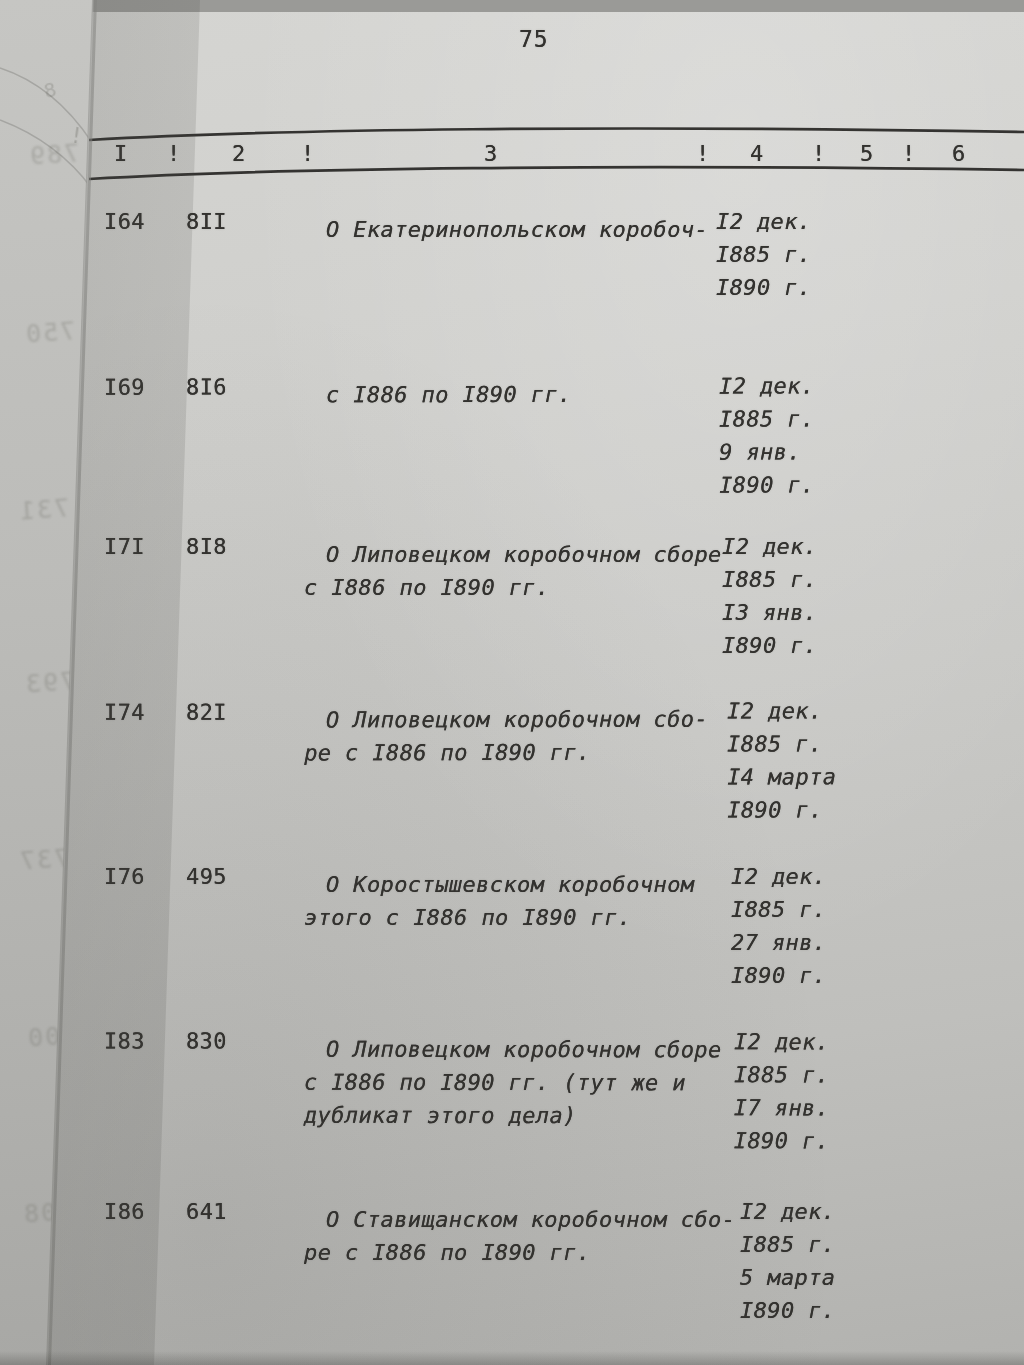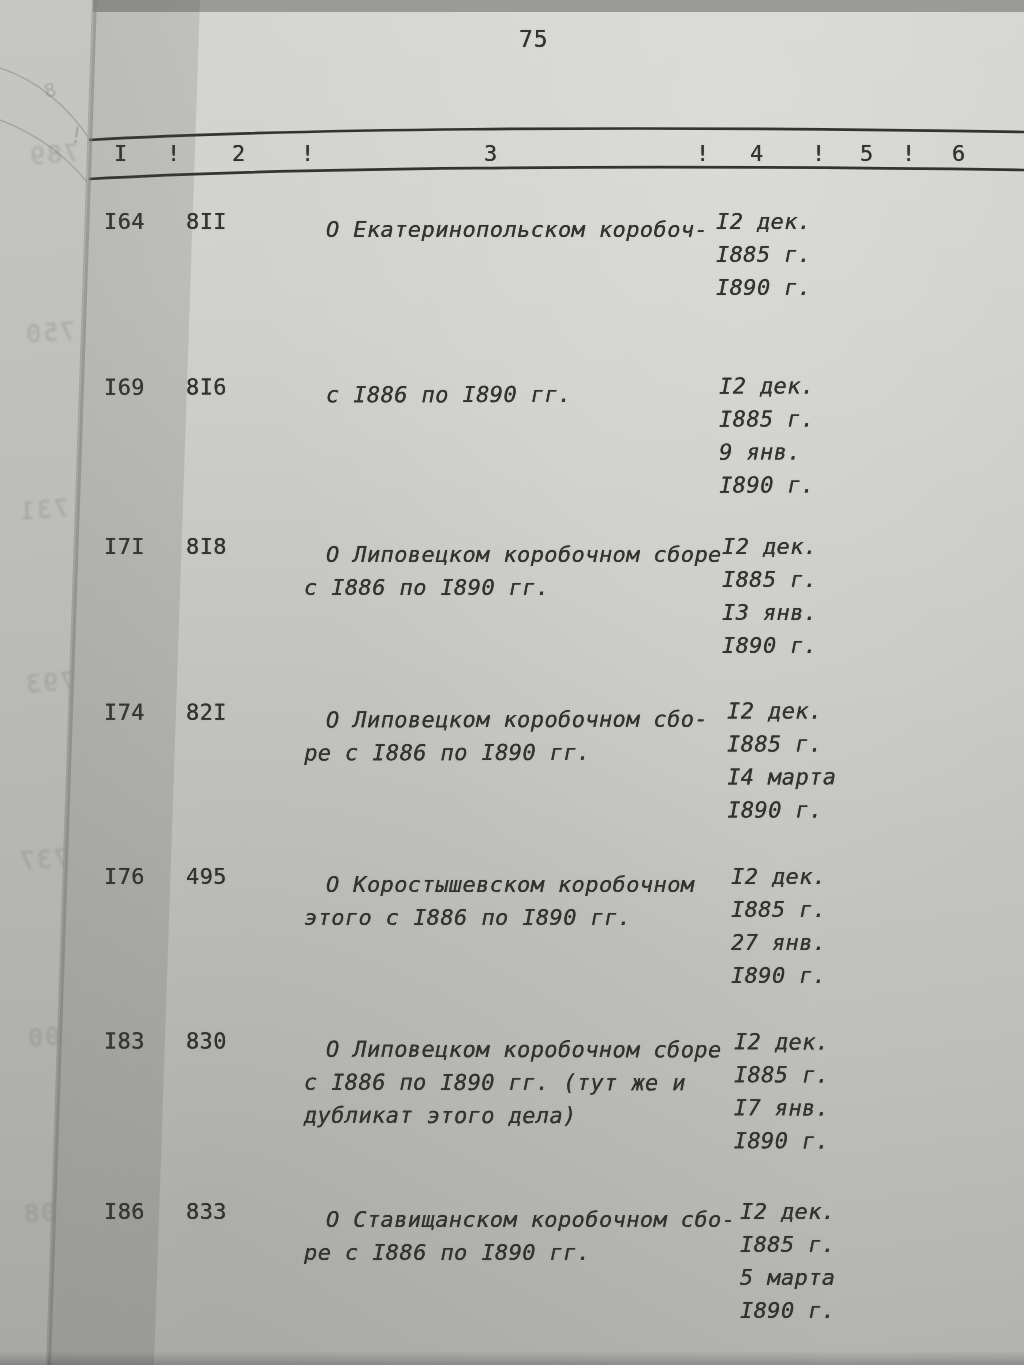--- a/index.html
+++ b/index.html
@@ -217,21 +217,21 @@
           </div>
     <div class="col4">
             <div class="line">I2 дек.</div>
             <div class="line">I885 г.</div>
             <div class="line">I7 янв.</div>
             <div class="line">I890 г.</div>
           </div>
   </div>
         <div class="row ink">
     <div class="col1">I86</div>
-    <div class="col2">833</div>
+    <div class="col2">641</div>
     <div class="col3">
             <div class="line">О Ставищанском коробочном сбо-</div>
             <div class="line">ре с I886 по I890 гг.</div>
           </div>
     <div class="col4">
             <div class="line">I2 дек.</div>
             <div class="line">I885 г.</div>
             <div class="line">5 марта</div>
             <div class="line">I890 г.</div>
           </div>

